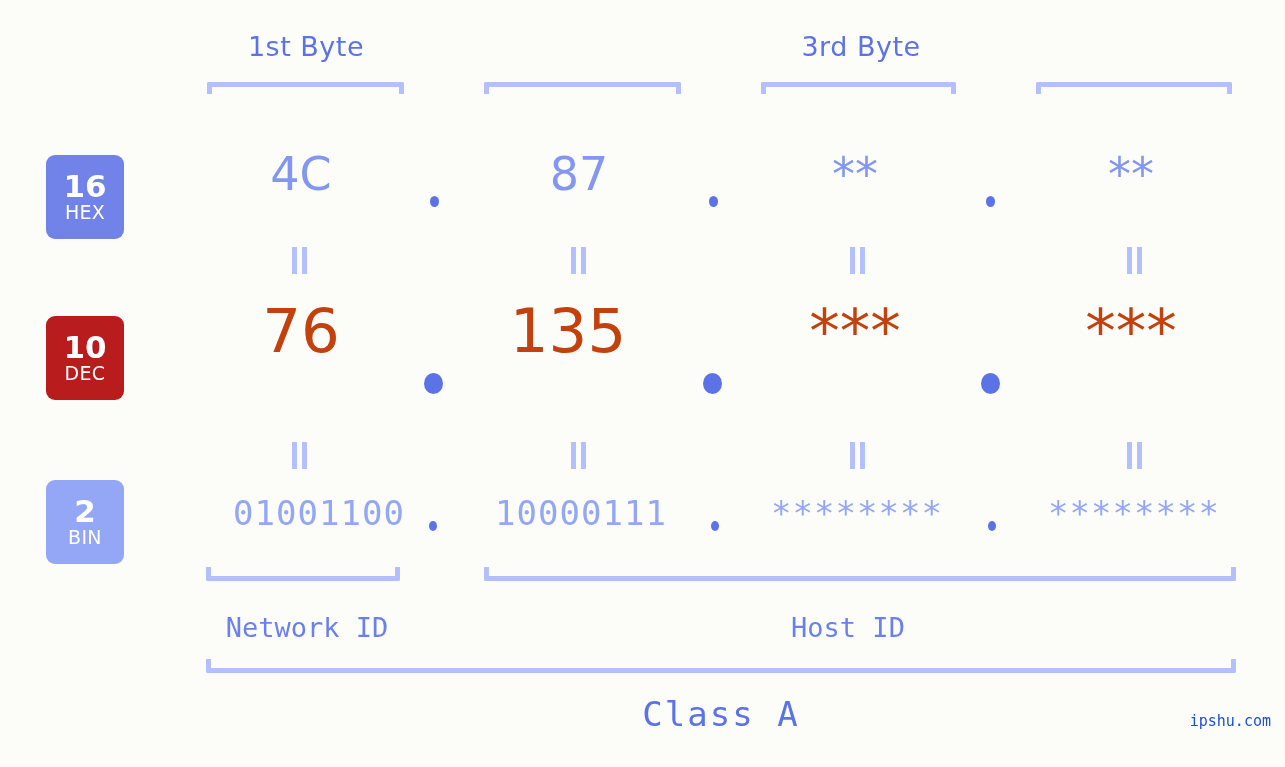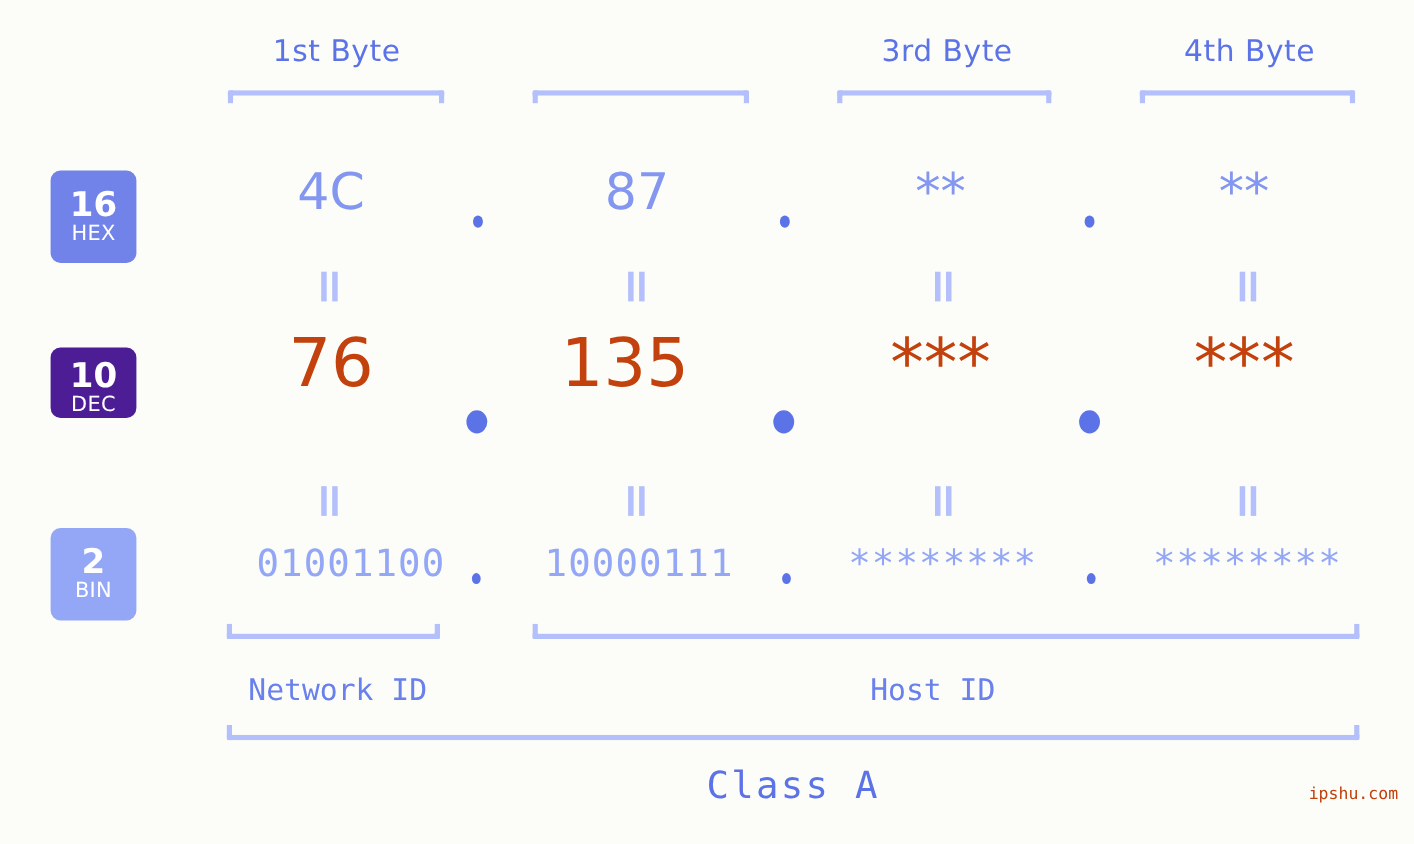--- a/index.html
+++ b/index.html
@@ -72,21 +72,21 @@
     line-height: 1;
     font-weight: 700;
   }
   .badge .nm {
     font-size: 19px;
     line-height: 1.15;
     font-weight: 400;
     letter-spacing: .3px;
   }
   #badge-hex { top: 155px; height: 84px; background: #7183e8; }
-  #badge-dec { top: 316px; height: 64px; background: #4c1d95; justify-content: flex-end; }
+  #badge-dec { top: 316px; height: 84px; background: #b91c1c; }
   #badge-bin { top: 480px; height: 84px; background: #93a7f6; }
 
   
   .cell {
     position: absolute;
     text-align: center;
     white-space: nowrap;
     font-family: "DejaVu Sans", sans-serif;
   }
   .row-hex .cell {
@@ -160,33 +160,32 @@
     font-family: "DejaVu Sans Mono", monospace;
     letter-spacing: 2px;
   }
 
   
   #watermark {
     position: absolute;
     right: 14px;
     top: 712px;
     font-size: 15px;
-    color: #c2410c;
+    color: #1d4ed8;
     font-family: "DejaVu Sans Mono", monospace;
     letter-spacing: 0px;
   }
 </style>
 </head>
 <body>
 
 <div class="stage">
 
   <div class="byte-label" style="left:206px; width:200px;">1st Byte</div>
   <div class="byte-label" style="left:761px; width:200px;">3rd Byte</div>
-  <div class="byte-label" style="left:1036px; width:200px;">4th Byte</div>
 
   <div class="bracket-down" style="left:207px; top:82px; width:197px;"></div>
   <div class="bracket-down" style="left:484px; top:82px; width:197px;"></div>
   <div class="bracket-down" style="left:761px; top:82px; width:195px;"></div>
   <div class="bracket-down" style="left:1036px; top:82px; width:196px;"></div>
 
   <div class="badge" id="badge-hex">
     <span class="num">16</span>
     <span class="nm">HEX</span>
   </div>

